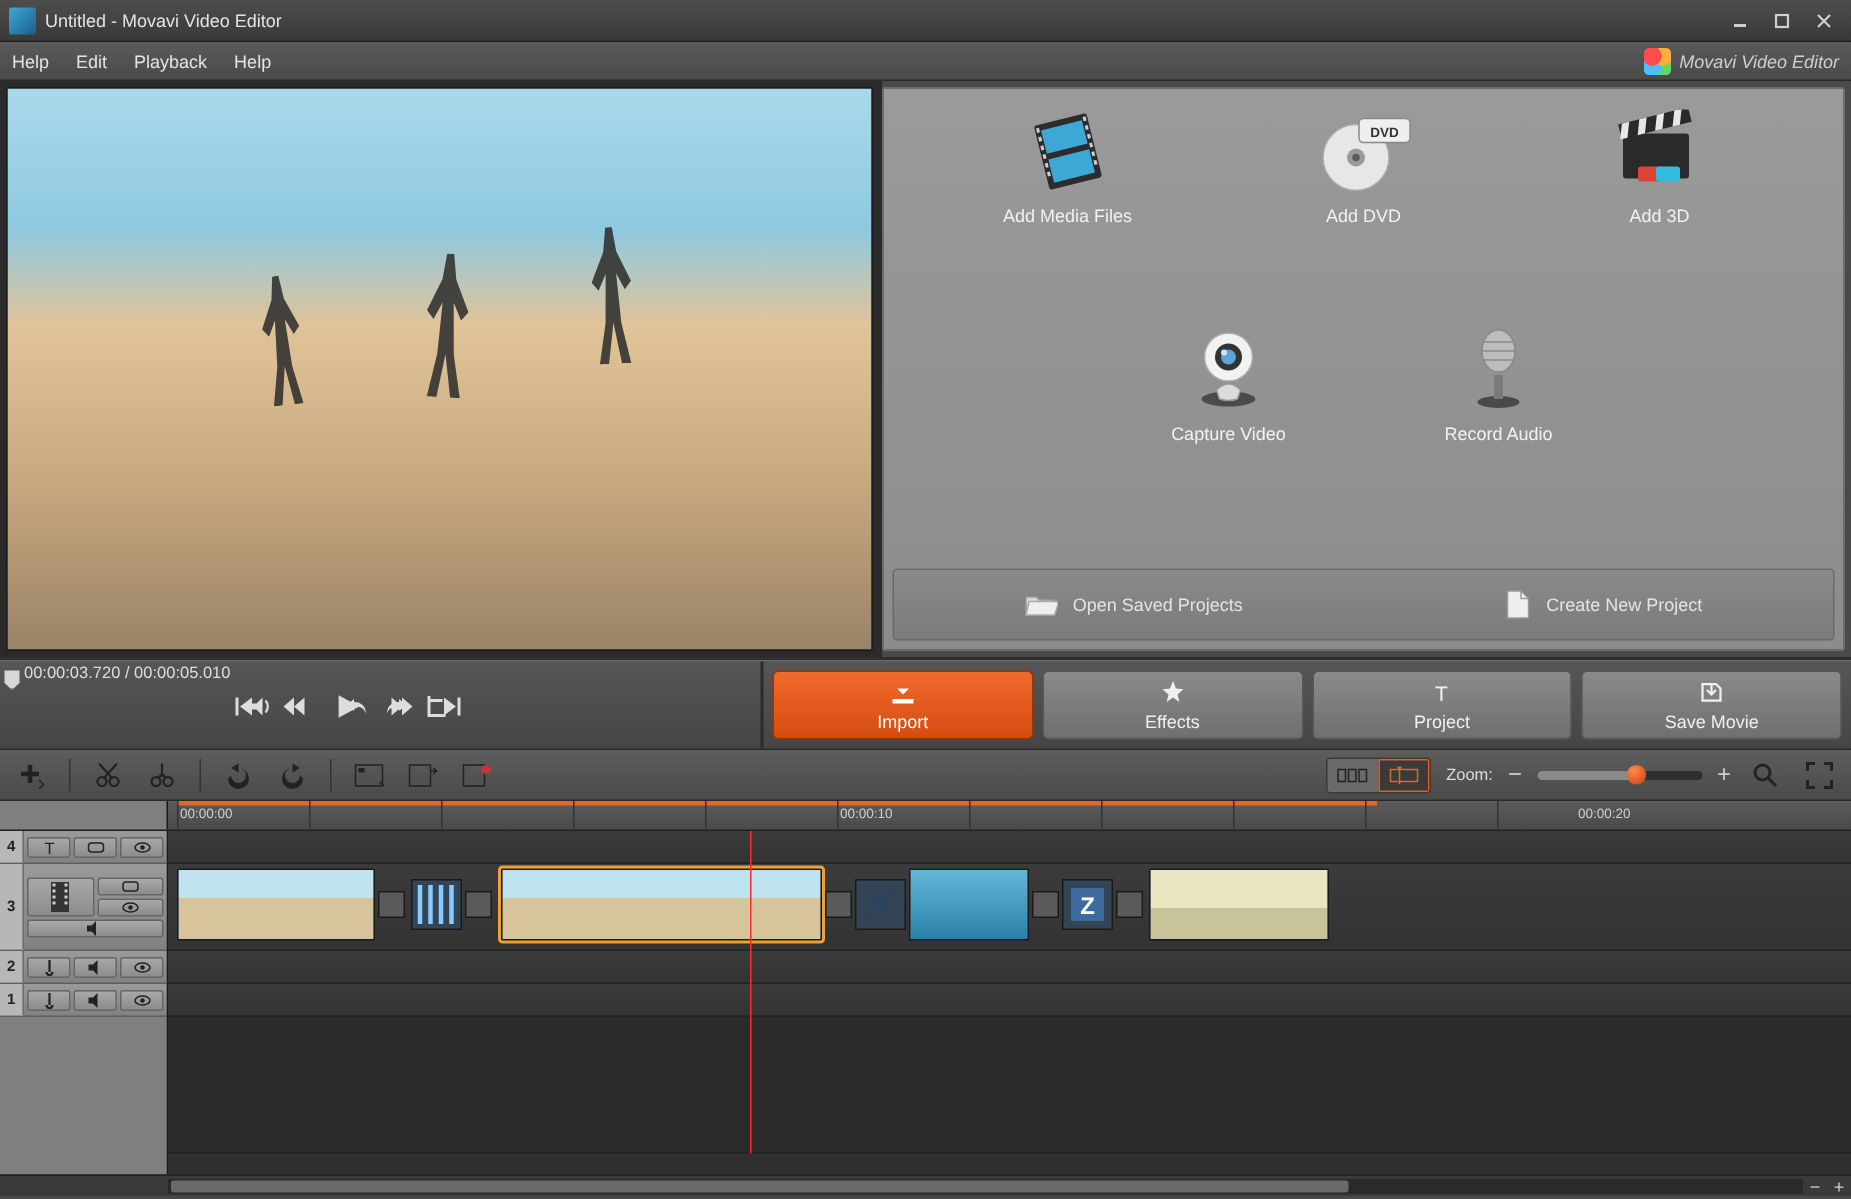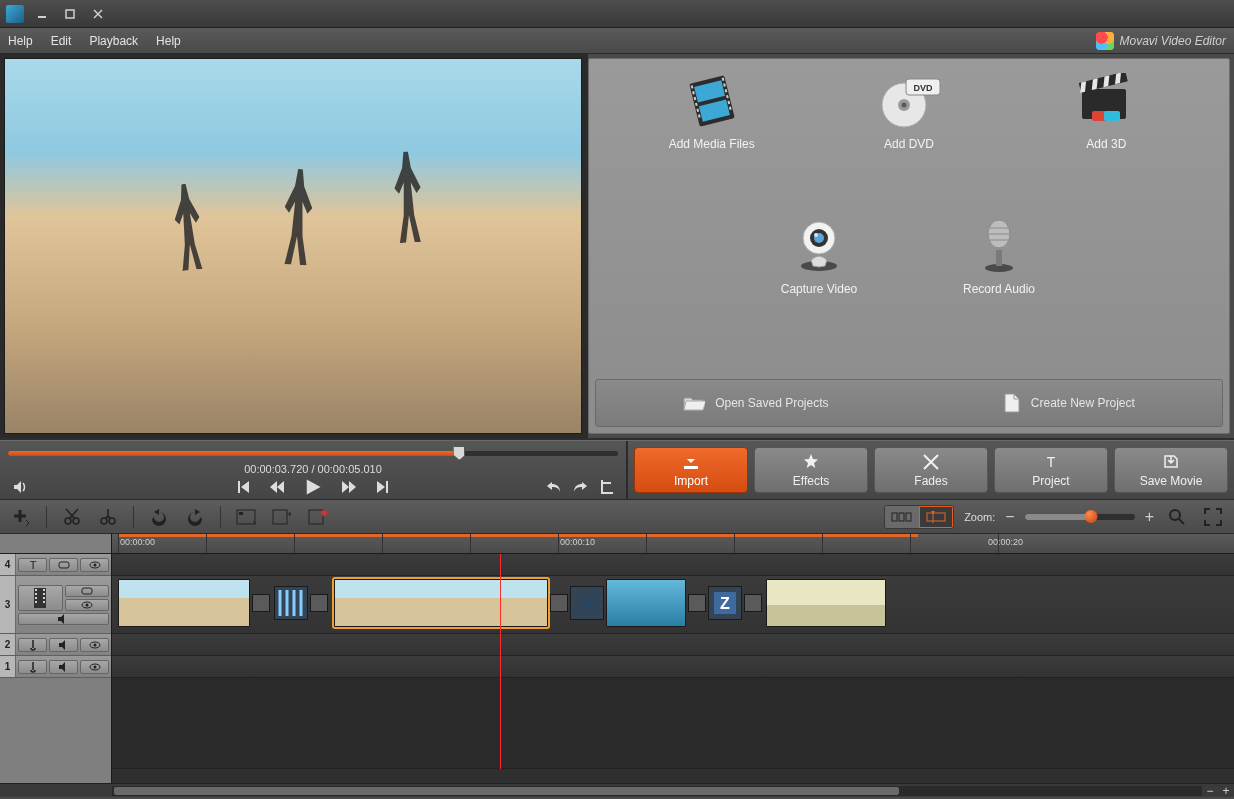--- a/index.html
+++ b/index.html
@@ -51,21 +51,21 @@
   .grid-actions{flex:1;display:grid;grid-template-columns:repeat(3,1fr);padding:14px 24px 0;}
   .big-btn{display:flex;flex-direction:column;align-items:center;justify-content:flex-start;gap:8px;color:#f2f2f2;font-size:12px;cursor:default;text-align:center;}
   .big-btn .ic{width:70px;height:56px;display:flex;align-items:center;justify-content:center;}
   .row2{grid-template-columns:1fr 1fr;padding:0 140px 10px;}
   .proj-bar{height:48px;margin:6px;border-radius:3px;background:linear-gradient(#8a8a8a,#7b7b7b);border:1px solid #6a6a6a;display:flex;align-items:center;justify-content:space-around;font-size:12px;}
   .proj-bar .pb{display:flex;align-items:center;gap:10px;cursor:default;}
   
   svg{display:block;}
   
   .playbar{height:60px;background:linear-gradient(#565656,#454545);border-top:1px solid #6a6a6a;border-bottom:1px solid #2a2a2a;display:flex;}
-  .playbar-left{width:628px;border-right:2px solid #2b2b2b;display:flex;flex-direction:column;}
+  .playbar-left{width:509px;border-right:2px solid #2b2b2b;display:flex;flex-direction:row;}
   .scrub{height:16px;position:relative;margin:4px 8px 0;}
   .scrub-track{position:absolute;left:0;right:0;top:6px;height:5px;background:#2f2f2f;border-radius:3px;}
   .scrub-fill{position:absolute;left:0;top:6px;height:5px;background:linear-gradient(#f06a2c,#c94b12);border-radius:3px;width:74%;}
   .scrub-thumb{position:absolute;top:1px;left:74%;width:12px;height:14px;background:#d7d7d7;border:1px solid #555;transform:translateX(-50%);clip-path:polygon(0 0,100% 0,100% 60%,50% 100%,0 60%);}
   .timecode{text-align:center;font-size:11px;color:#ddd;margin-top:2px;}
   .transport{display:flex;align-items:center;justify-content:center;gap:18px;margin-top:2px;position:relative;}
   .transport .vol{position:absolute;left:12px;}
   .transport .undo{position:absolute;right:12px;display:flex;gap:10px;}
   .ticon{width:16px;height:16px;fill:#ddd;cursor:default;}
   
@@ -123,20 +123,21 @@
   .hscroll .bar{margin-left:112px;height:10px;flex:1;background:#2a2a2a;position:relative;}
   .hscroll .bar .thumb{position:absolute;left:2px;top:1px;height:8px;width:72%;background:#6a6a6a;border-radius:2px;}
   .hscroll .pm{width:16px;text-align:center;font-size:12px;color:#cfcfcf;}
   .clipbadge{position:absolute;top:2px;left:2px;width:12px;height:12px;border:1px solid #999;background:rgba(255,255,255,.15);}
 </style>
 </head>
 <body>
 
 <div class="titlebar">
   <div class="app-icon"></div>
+  <div class="title">Untitled - Movavi Video Editor</div>
   <div class="win-ctl">
     <span>
       <svg width="10" height="10">
           <rect x="1" y="7" width="8" height="2" fill="#cfcfcf"></rect>
         </svg>
     </span>
     <span>
       <svg width="10" height="10">
           <rect x="1" y="1" width="8" height="8" fill="none" stroke="#cfcfcf" stroke-width="1.5"></rect>
         </svg>
@@ -353,26 +354,20 @@
       <span>Import</span>
     </div>
     <div class="tab">
       <svg viewBox="0 0 18 18">
           <path d="M9 1l2 5 5 .5-4 3.5 1.3 5L9 12l-4.3 3 1.3-5L2 6.5 7 6z"></path>
         </svg>
       <span>Effects</span>
     </div>
     <div class="tab">
       <svg viewBox="0 0 18 18">
-          <path d="M2 16 16 2M2 2l14 14" stroke="currentColor" stroke-width="2" fill="none"></path>
-        </svg>
-      <span>Fades</span>
-    </div>
-    <div class="tab">
-      <svg viewBox="0 0 18 18">
           <text x="9" y="14" text-anchor="middle" font-size="14" font-family="serif" fill="currentColor">T</text>
         </svg>
       <span>Project</span>
     </div>
     <div class="tab">
       <svg viewBox="0 0 18 18">
           <path d="M3 14V3h9l3 3v8H3zM9 3v7m-3-3 3 3 3-3" fill="none" stroke="currentColor" stroke-width="1.5"></path>
         </svg>
       <span>Save Movie</span>
     </div>
@@ -471,21 +466,21 @@
     </div>
 </div>
 
 <div class="timeline">
   <div class="ruler-row">
     <div class="track-heads"></div>
     <div class="ruler">
       <div class="orange-range" style="left:6px;width:800px"></div>
       <span class="rlabel" style="left:8px">00:00:00</span>
       <span class="rlabel" style="left:448px">00:00:10</span>
-      <span class="rlabel" style="left:876px">00:00:20</span>
+      <span class="rlabel" style="left:940px">00:00:20</span>
       <div class="tick" style="left:6px"></div>
         <div class="tick" style="left:94px"></div>
         <div class="tick" style="left:182px"></div>
         <div class="tick" style="left:270px"></div>
         <div class="tick" style="left:358px"></div>
         <div class="tick" style="left:446px"></div>
         <div class="tick" style="left:534px"></div>
         <div class="tick" style="left:622px"></div>
         <div class="tick" style="left:710px"></div>
         <div class="tick" style="left:798px"></div>

